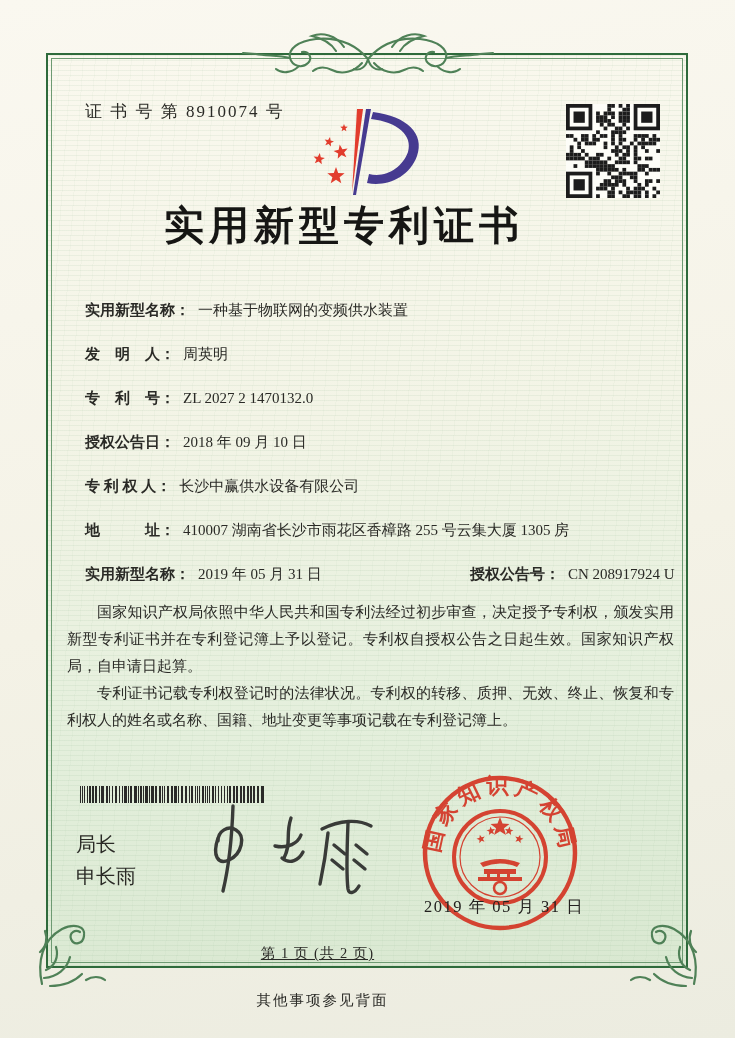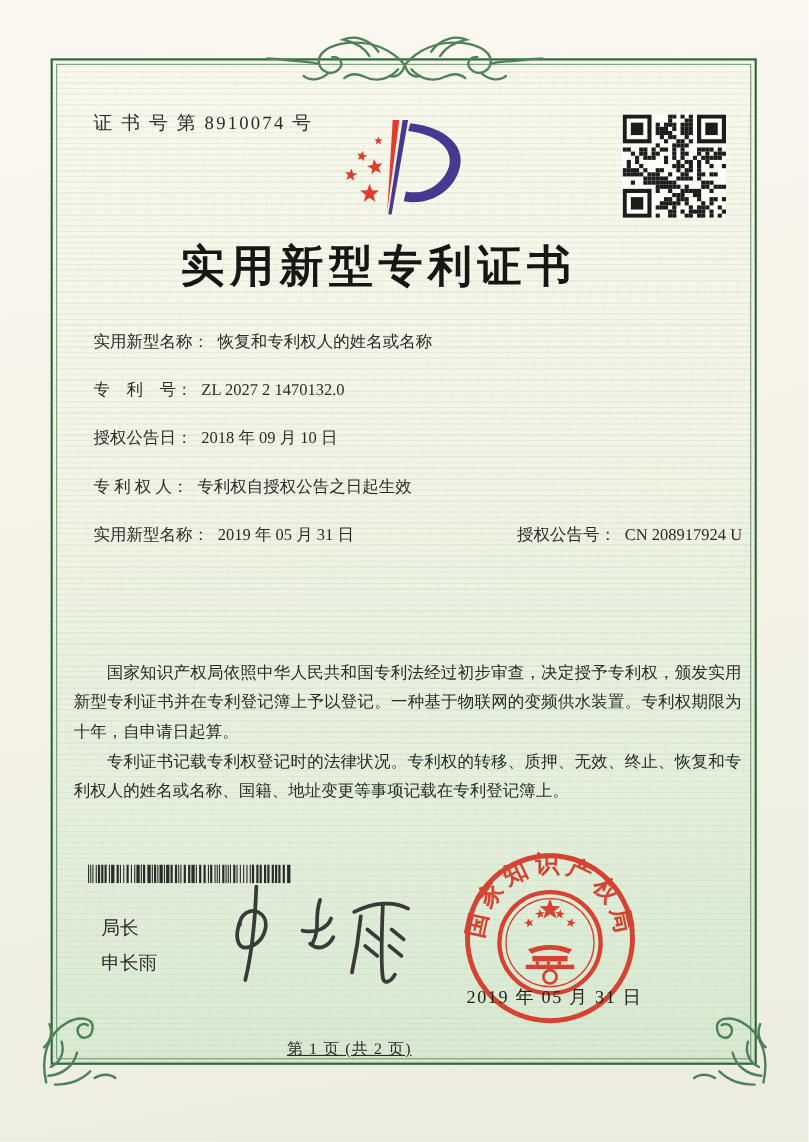--- a/index.html
+++ b/index.html
@@ -19,36 +19,36 @@
       linear-gradient(175deg,#faf8ee 0%,#f3f4e6 40%,#e4efdc 72%,#d9e8d1 100%);
   }
   .frame::after{
     content:"";position:absolute;inset:3px;border:1px solid #6d9a72;pointer-events:none;
   }
   .content{position:absolute;inset:0;}
   .cert-no{position:absolute;left:85px;top:100px;font-size:17px;letter-spacing:2px;}
   .logo{position:absolute;left:285px;top:96px;width:150px;height:110px;}
   .qr{position:absolute;left:566px;top:104px;width:94px;height:94px;background:#fdfdf8;}
   .title{
-    position:absolute;left:0;right:47px;top:214px;text-align:center;
+    position:absolute;left:0;right:47px;top:198px;text-align:center;
     font-size:40px;font-weight:bold;letter-spacing:5px;color:#161614;
   }
   .fields{position:absolute;left:85px;top:301px;width:580px;font-size:15px;}
   .frow{height:44px;white-space:nowrap;}
-  .frow .lbl{display:inline-block;color:#2a2a26;}
+  .frow .lbl{display:inline-block;color:#2a2a26;font-weight:bold;}
   .frow .val{margin-left:8px;}
   .grant-pair{position:absolute;left:385px;top:0;text-align:right;}
   .lastrow{position:relative;}
   .paras{
     position:absolute;left:67px;top:599px;width:607px;
     font-size:15px;line-height:27px;text-align:justify;
   }
   .paras p{margin:0;text-indent:2em;}
   .barcode{position:absolute;left:80px;top:786px;width:188px;height:17px;}
-  .signer{position:absolute;left:92px;top:828px;font-size:17px;line-height:32px;}
+  .signer{position:absolute;left:76px;top:828px;font-size:20px;line-height:32px;}
   .signature{position:absolute;left:195px;top:798px;width:185px;height:100px;}
   .seal{position:absolute;left:420px;top:773px;width:160px;height:160px;}
   .seal-date{position:absolute;left:424px;top:896px;font-size:16.5px;letter-spacing:1.5px;color:#23211f;}
   .page-no{position:absolute;left:0;right:100px;top:944px;text-align:center;font-size:14.5px;letter-spacing:1px;text-decoration:underline;}
   .back-note{position:absolute;left:0;right:90px;top:991px;text-align:center;font-size:14.5px;letter-spacing:2px;}
   .orn-top{position:absolute;left:242px;top:25px;width:252px;height:58px;}
   .orn-bl{position:absolute;left:34px;top:918px;width:72px;height:72px;}
   .orn-br{position:absolute;left:630px;top:918px;width:72px;height:72px;transform:scaleX(-1);}
   svg{display:block;}
 </style>
@@ -340,41 +340,47 @@
           <rect x="0" y="72" width="28" height="28"></rect>
           <rect x="4" y="76" width="20" height="20" fill="#fdfdf8"></rect>
           <rect x="8" y="80" width="12" height="12"></rect>
         </g>
     </svg>
 
     <div class="title">实用新型专利证书</div>
 
     <div class="fields">
       <div class="frow">
-        <span class="lbl">实用新型名称：</span><span class="val">恢复和专利权人的姓名或名称</span>
+        <span class="lbl">实用新型名称：</span><span class="val">一种基于物联网的变频供水装置</span>
+      </div>
+      <div class="frow">
+        <span class="lbl">发　明　人：</span><span class="val">周英明</span>
       </div>
       <div class="frow">
         <span class="lbl">专　利　号：</span><span class="val">ZL 2027 2 1470132.0</span>
       </div>
       <div class="frow">
         <span class="lbl">授权公告日：</span><span class="val">2018 年 09 月 10 日</span>
       </div>
       <div class="frow">
-        <span class="lbl">专 利 权 人：</span><span class="val">专利权自授权公告之日起生效</span>
+        <span class="lbl">专 利 权 人：</span><span class="val">长沙中赢供水设备有限公司</span>
+      </div>
+      <div class="frow">
+        <span class="lbl">地　　　址：</span><span class="val">410007 湖南省长沙市雨花区香樟路 255 号云集大厦 1305 房</span>
       </div>
       <div class="frow lastrow">
         <span class="lbl">实用新型名称：</span><span class="val">2019 年 05 月 31 日</span>
         <span class="grant-pair">
           <span class="lbl">授权公告号：</span><span class="val">CN 208917924 U</span>
         </span>
       </div>
     </div>
 
     <div class="paras">
-      <p>国家知识产权局依照中华人民共和国专利法经过初步审查，决定授予专利权，颁发实用新型专利证书并在专利登记簿上予以登记。一种基于物联网的变频供水装置。专利权期限为十年，自申请日起算。</p>
+      <p>国家知识产权局依照中华人民共和国专利法经过初步审查，决定授予专利权，颁发实用新型专利证书并在专利登记簿上予以登记。专利权自授权公告之日起生效。国家知识产权局，自申请日起算。</p>
       <p>专利证书记载专利权登记时的法律状况。专利权的转移、质押、无效、终止、恢复和专利权人的姓名或名称、国籍、地址变更等事项记载在专利登记簿上。</p>
     </div>
 
     <svg class="barcode" viewBox="0 0 188 17" preserveAspectRatio="none">
       <g fill="#2a2a28" id="barcodeBars">
           <rect x="0" y="0" width="1" height="17"></rect>
           <rect x="2" y="0" width="1" height="17"></rect>
           <rect x="4" y="0" width="1" height="17"></rect>
           <rect x="7" y="0" width="1" height="17"></rect>
           <rect x="9" y="0" width="2" height="17"></rect>
@@ -480,15 +486,16 @@
           <rect x="77" y="101" width="3" height="3" stroke="none"></rect>
           <rect x="87" y="101" width="3" height="3" stroke="none"></rect>
           <circle cx="80" cy="115" r="6" fill="none" stroke-width="2.5"></circle>
         </g>
       </g>
     </svg>
 
     <div class="seal-date">2019 年 05 月 31 日</div>
 
     <div class="page-no">第 1 页 (共 2 页)</div>
+    <div class="back-note">其他事项参见背面</div>
 
   </div>
 </div>
 
 </body></html>

